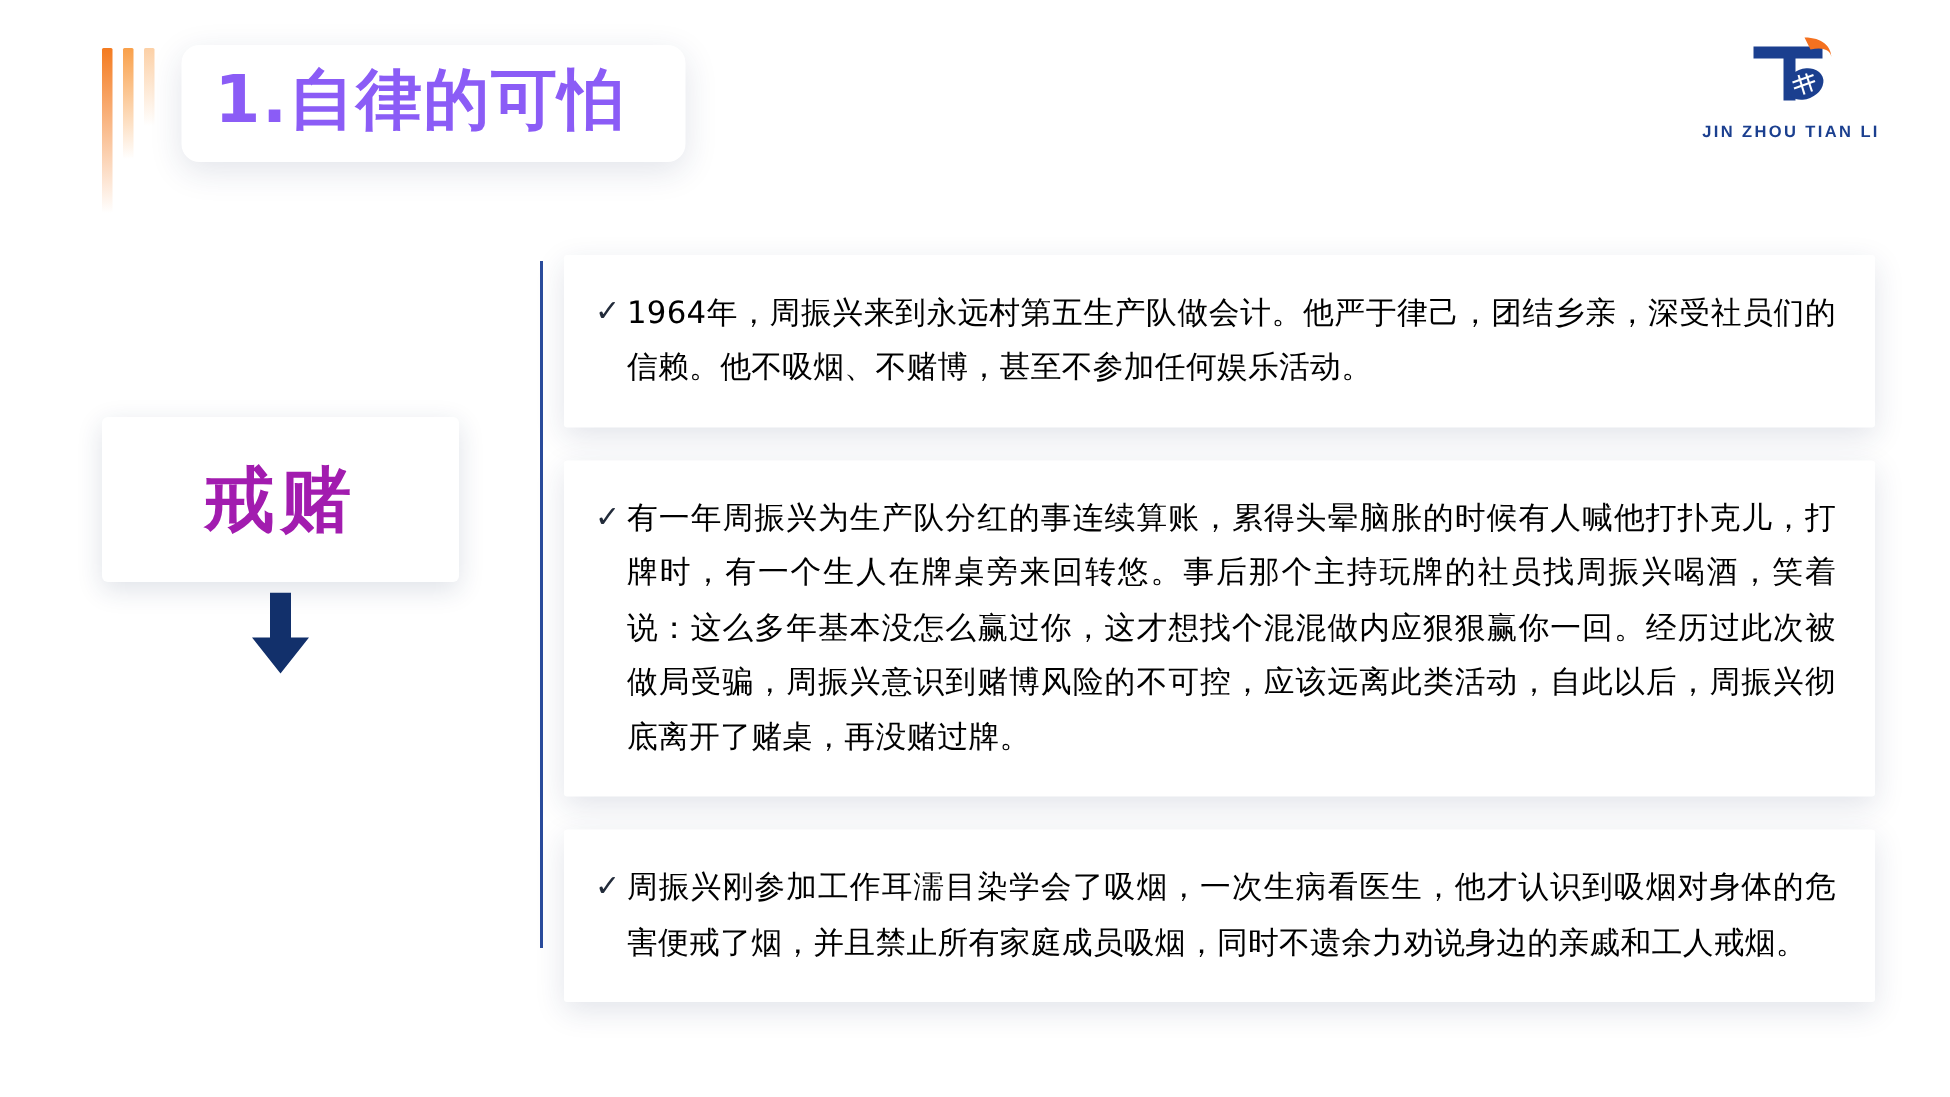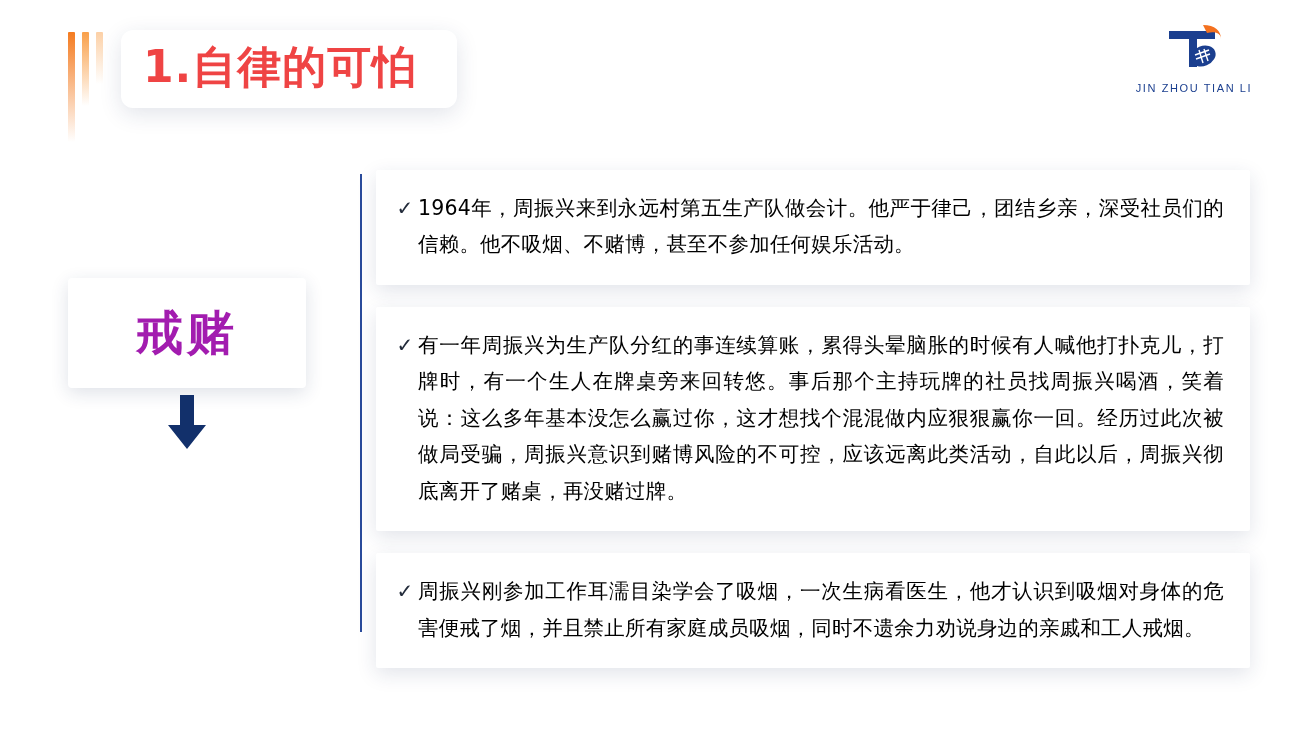--- a/index.html
+++ b/index.html
@@ -47,21 +47,21 @@
     padding: 14px 40px 18px 22px;
     height: 78px;
     display: flex;
     align-items: center;
     box-sizing: border-box;
   }
   .title-text {
     font-family: "DejaVu Sans", sans-serif;
     font-size: 44px;
     font-weight: bold;
-    color: #ef4444;
+    color: #8b5cf6;
     letter-spacing: 1px;
     line-height: 1;
     white-space: nowrap;
   }
 
   
   .logo {
     position: absolute;
     right: 46px;
     top: 22px;
@@ -72,21 +72,21 @@
     height: 54px;
     display: flex;
     justify-content: center;
     align-items: center;
   }
   .logo-caption {
     margin-top: 6px;
     font-size: 11px;
     letter-spacing: 1.6px;
     color: #1b3f8f;
-    font-weight: normal;
+    font-weight: bold;
   }
 
   
   .flow {
     position: absolute;
     left: 68px;
     top: 278px;
     width: 238px;
   }
   .flow-box {

